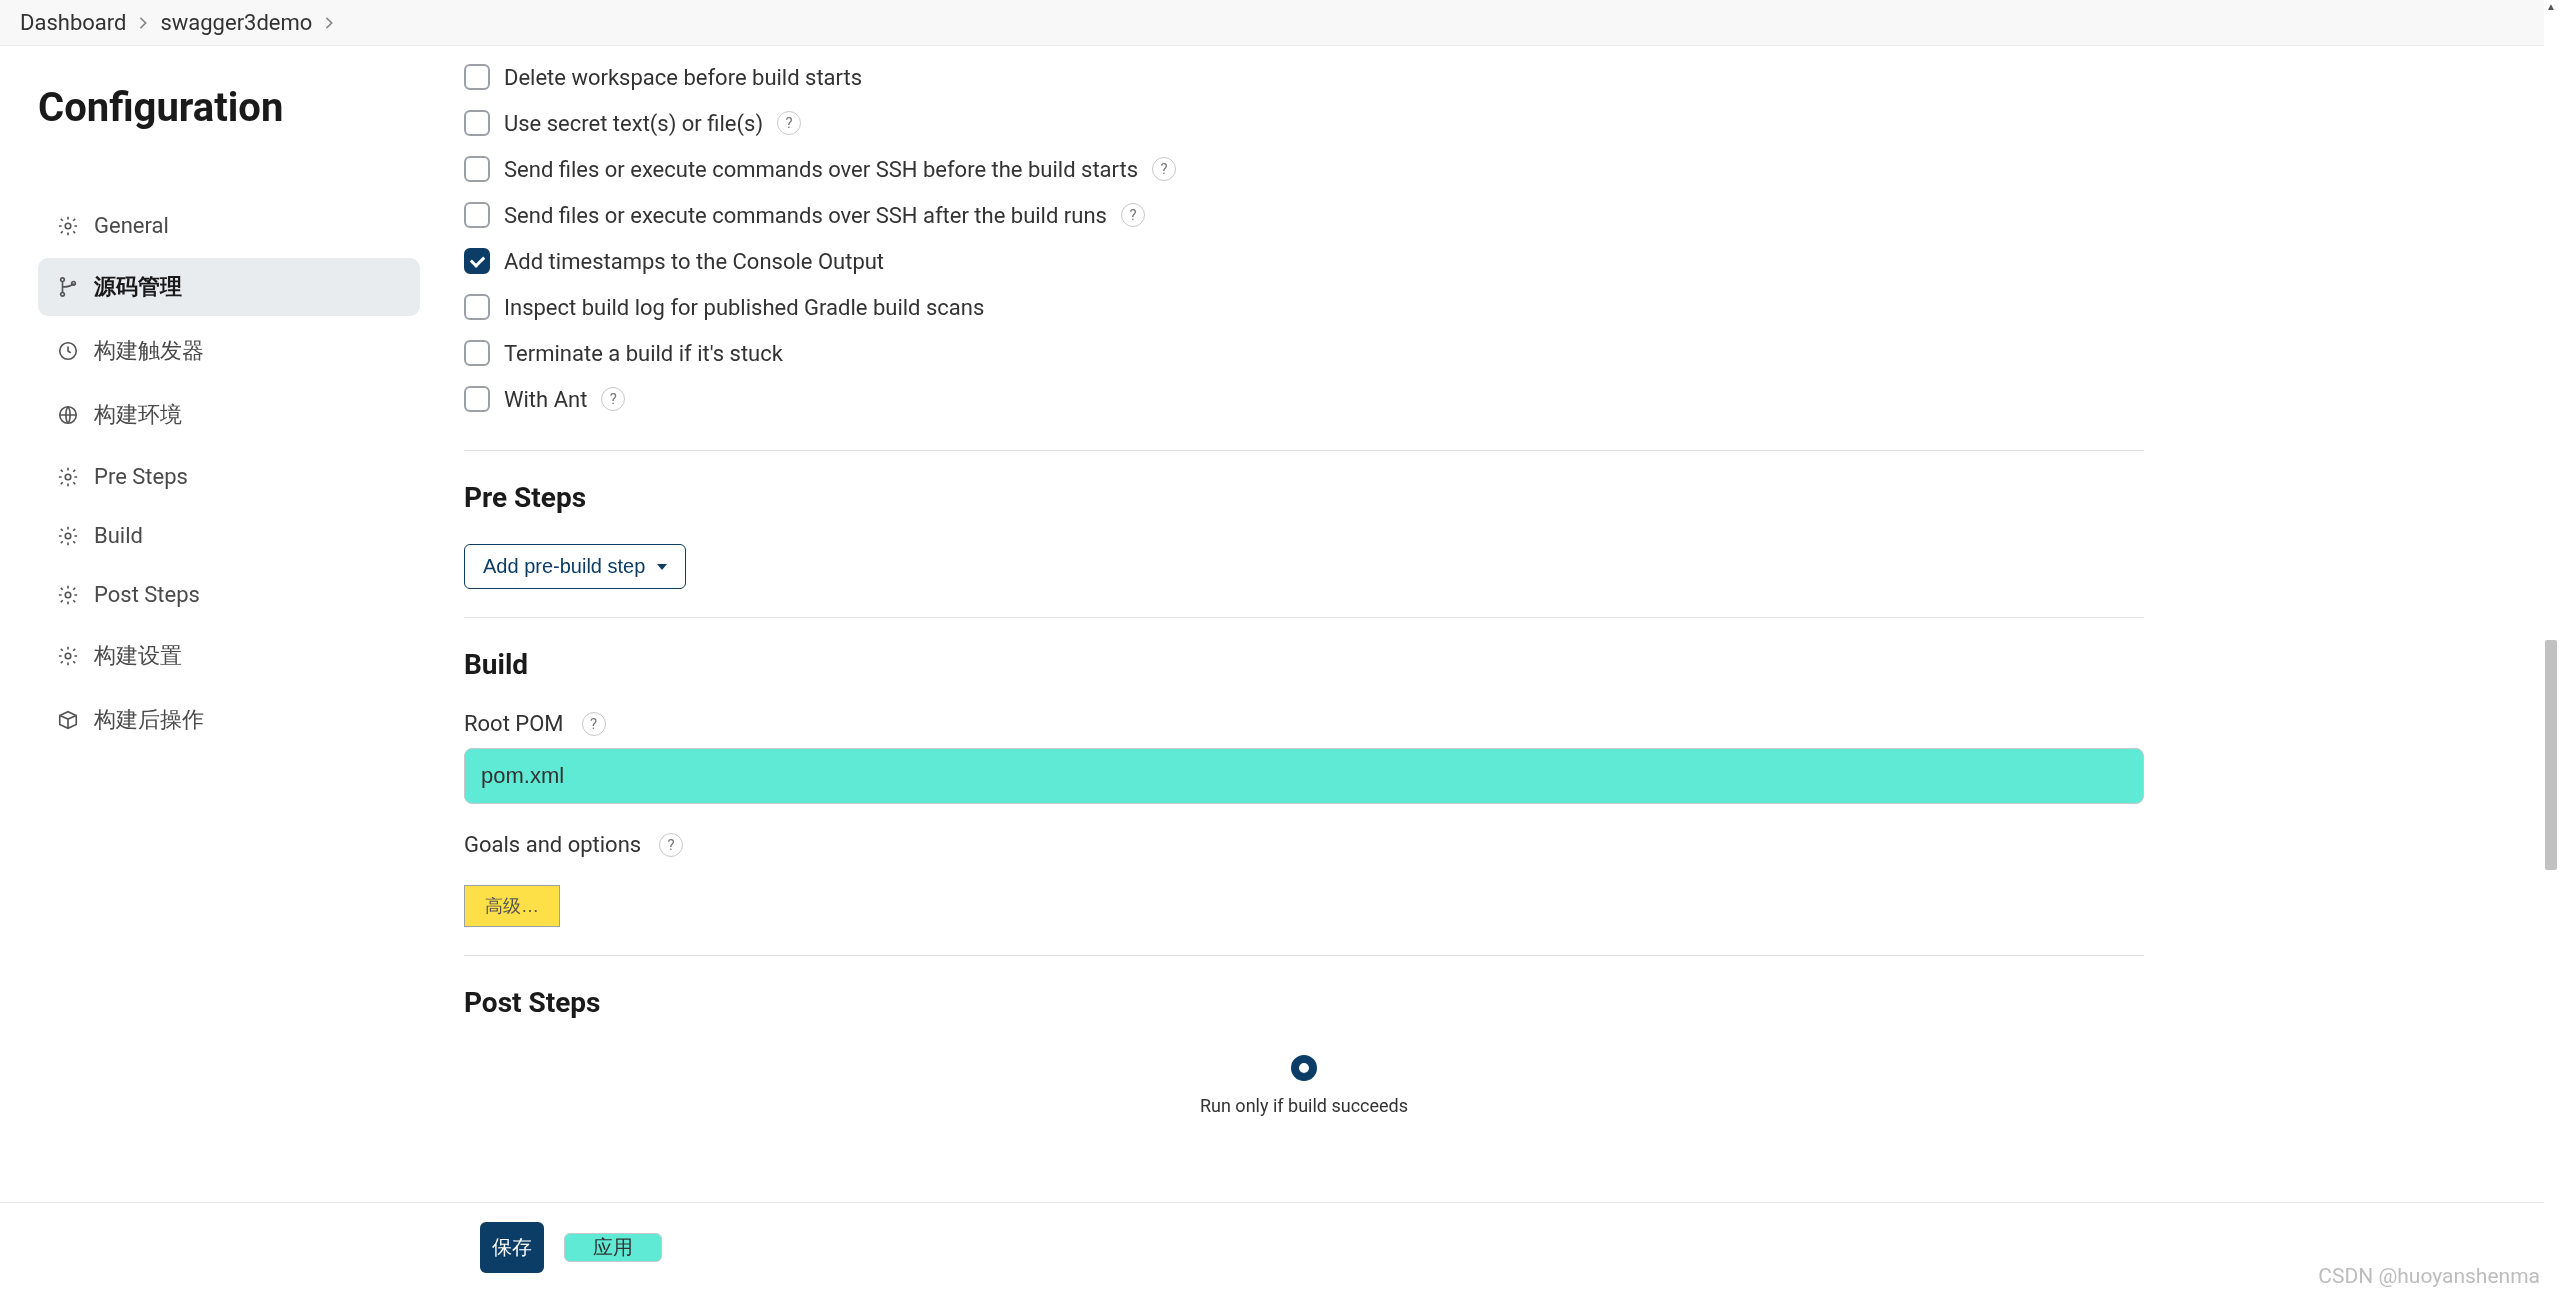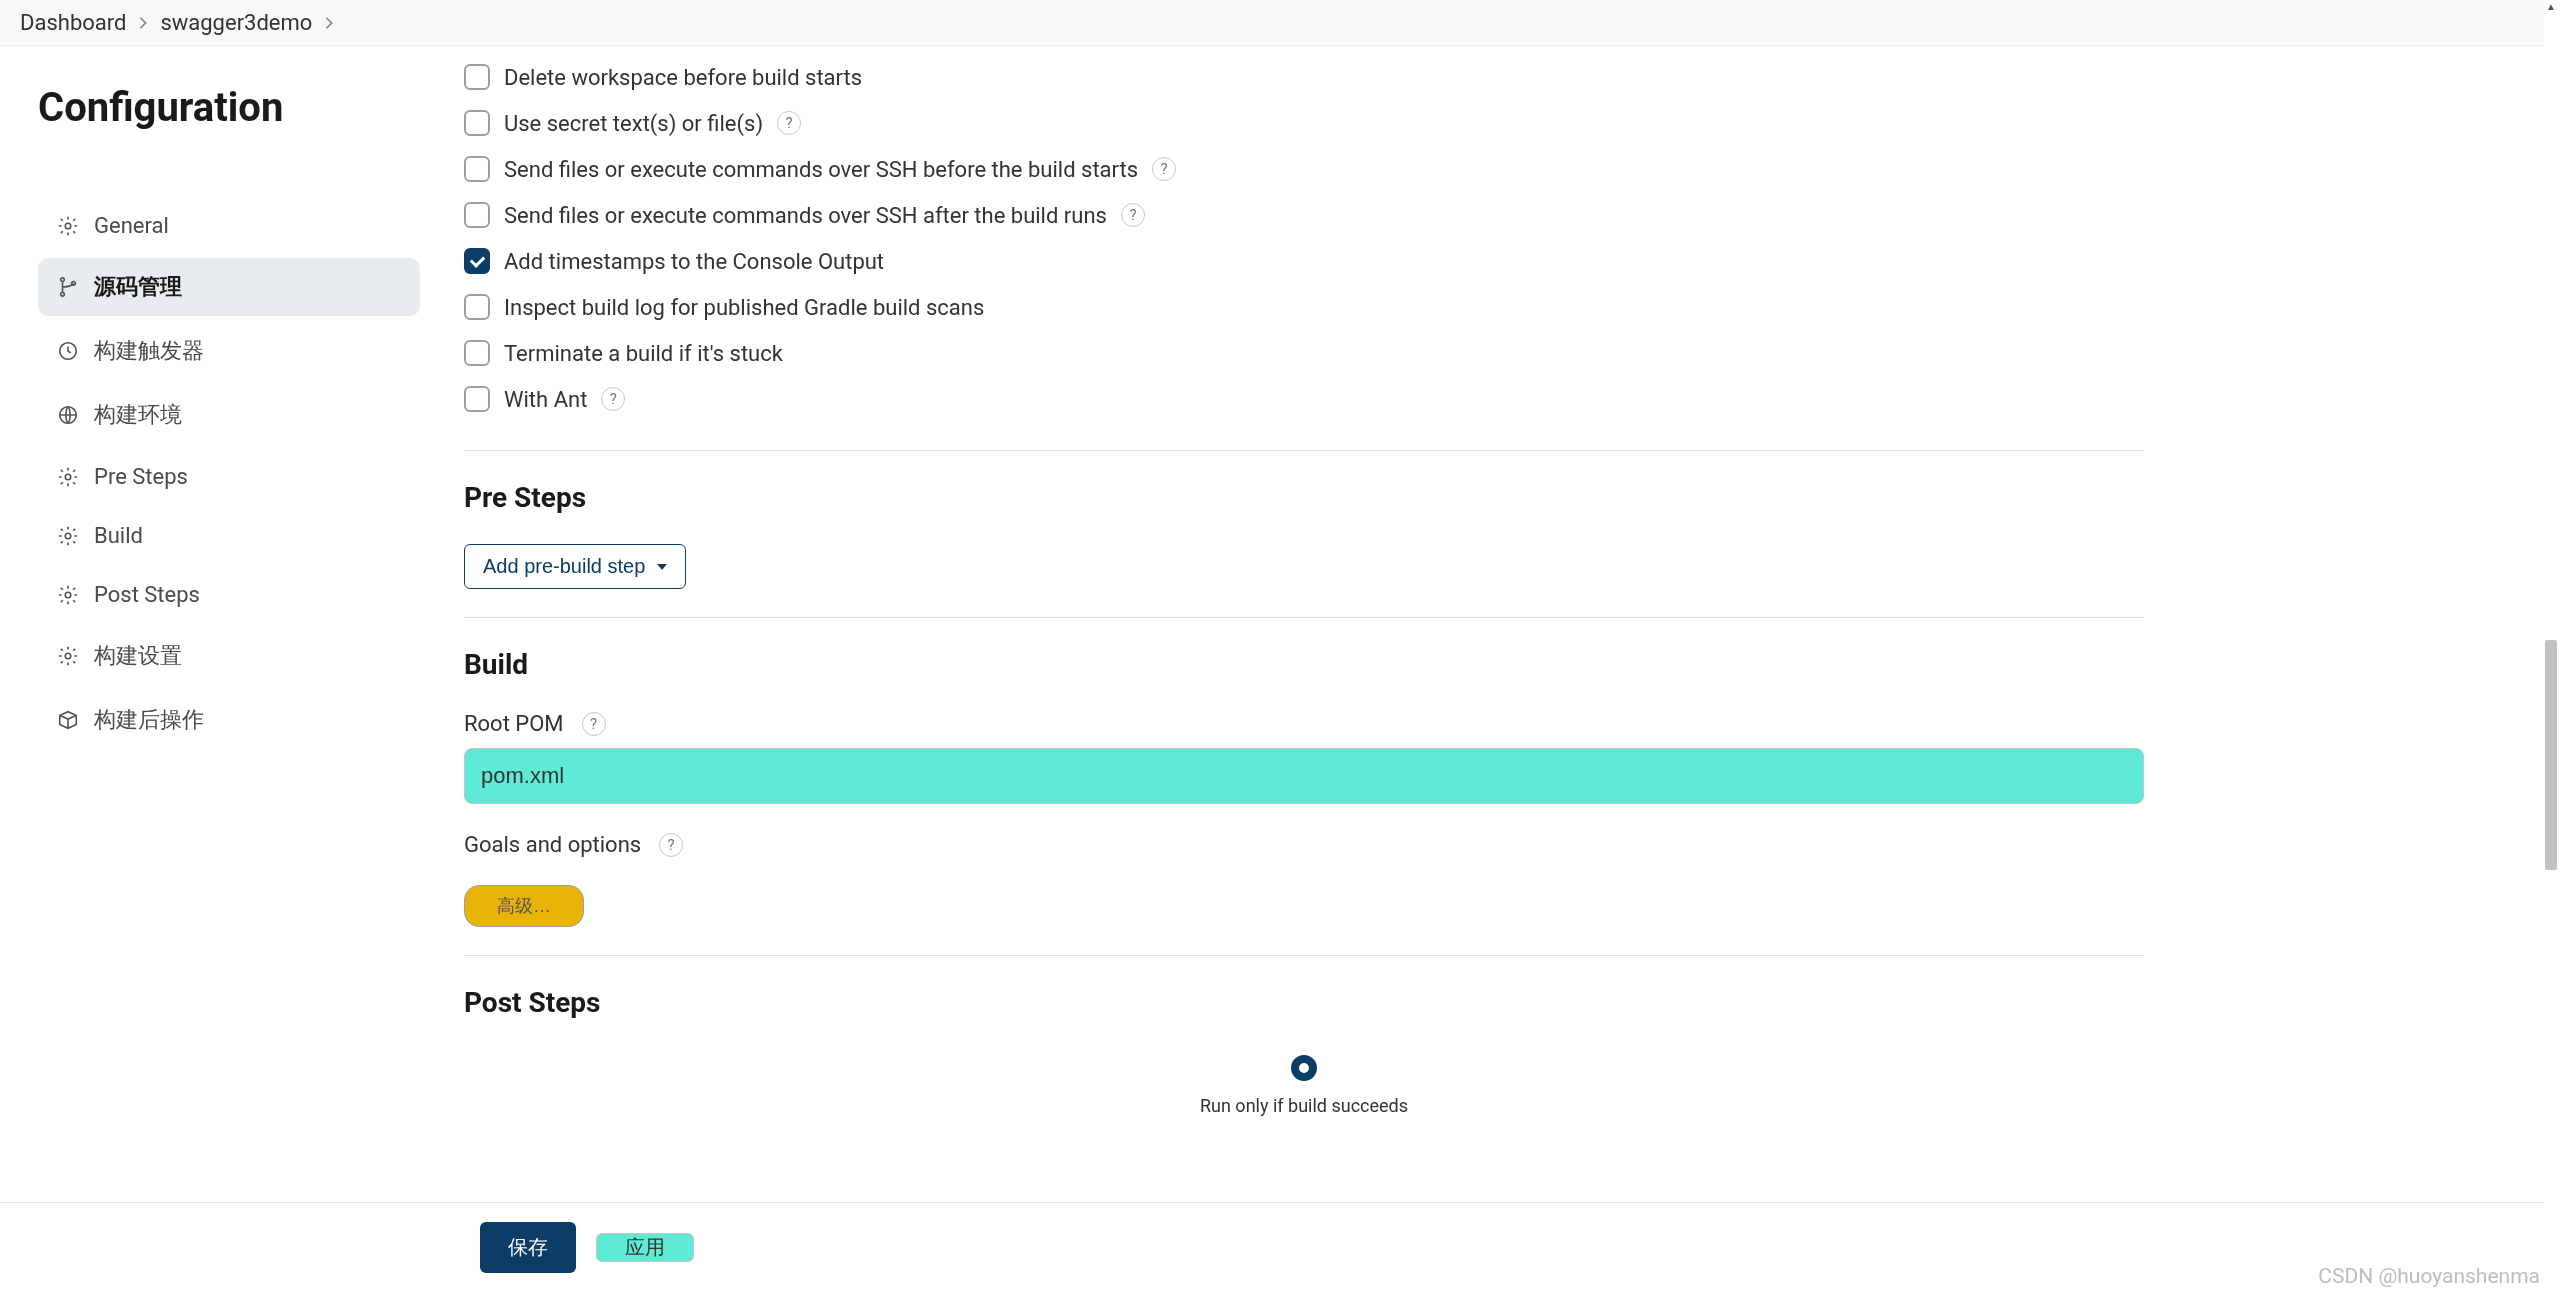--- a/index.html
+++ b/index.html
@@ -173,23 +173,23 @@
     border-left:5px solid transparent;
     border-right:5px solid transparent;
     border-top:6px solid #0b3d66;
     margin-left:4px;
   }
   .btn-outline-sm {
     display:inline-flex;
     align-items:center;
     border:1px solid #9aa0a6;
     color:#555;
-    background:#eab308;
-    border-radius:15px;
-    padding:8px 32px;
+    background:#fde047;
+    border-radius:0;
+    padding:8px 20px;
     font-size:18px;
     cursor:pointer;
   }
   .field-label {
     font-size:22px;
     color:#333;
     margin-bottom:12px;
     display:flex;
     align-items:center;
     gap:18px;
@@ -233,21 +233,21 @@
     display:flex;
     align-items:center;
     padding-left:480px;
     gap:20px;
   }
   .btn-primary {
     background:#0b3d66;
     color:#fff;
     border:none;
     border-radius:6px;
-    padding:12px 28px;
+    padding:12px 12px;
     font-size:20px;
     cursor:pointer;
   }
   .btn-secondary {
     background:#5eead4;
     color:#333;
     border:1px solid #c8c8c8;
     border-radius:6px;
     padding:0 28px;
     font-size:20px;

